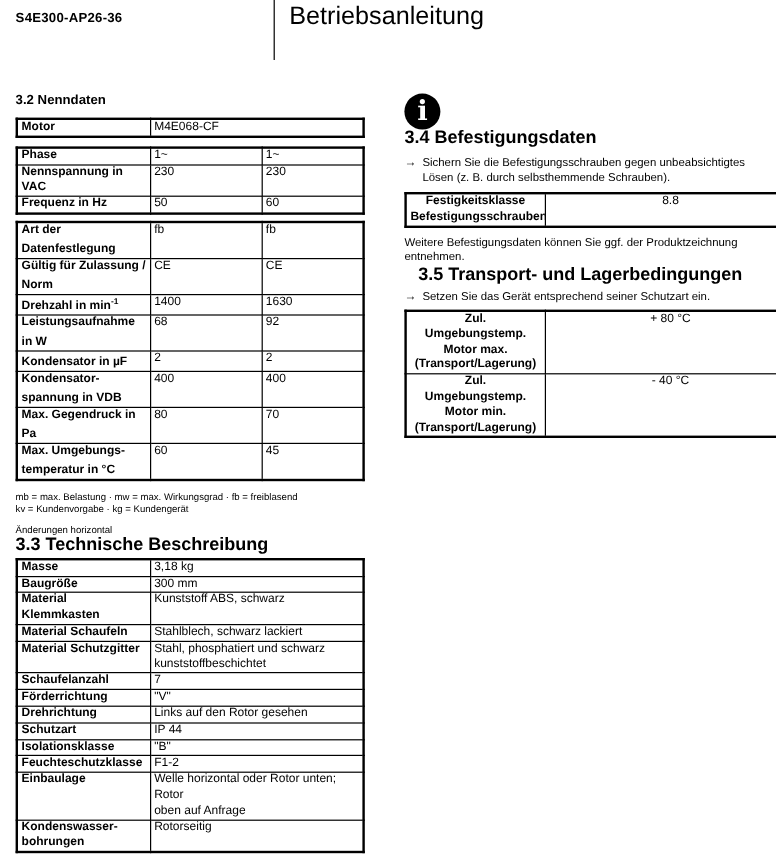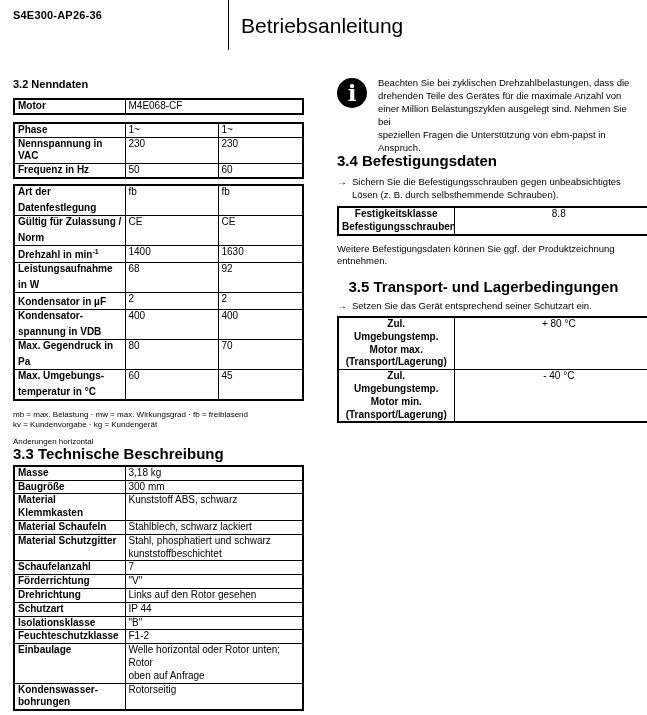--- a/index.html
+++ b/index.html
@@ -3,21 +3,21 @@
 <meta charset="utf-8">
 <style>
   html, body { margin:0; padding:0; }
   body {
     width:647px; height:715px; position:relative; overflow:hidden;
     background:#ffffff; color:#000;
     font-family:"Liberation Sans", sans-serif;
   }
   .part-number { position:absolute; left:13px; top:9px; font-size:11px; font-weight:bold; letter-spacing:.2px; }
   .header-vrule { position:absolute; left:228px; top:0; width:1px; height:50px; background:#000; }
-  .doc-title { position:absolute; left:241px; top:14px; margin:0; font-size:21px; font-weight:normal; }
+  .doc-title { position:absolute; left:241px; top:2px; margin:0; font-size:21px; font-weight:normal; }
 
   .col-left  { position:absolute; left:13px;  top:74px; width:291px; }
   .col-right { position:absolute; left:337px; top:74px; width:293px; }
 
   h2.sec    { font-size:11px;   font-weight:bold; margin:4px 0 7px 0; line-height:13px; }
   h3.sec-lg { font-size:15px; font-weight:bold; margin:0; line-height:14px; }
 
   table.tbl { border-collapse:collapse; table-layout:fixed; width:291px; border:2px solid #000; }
   .col-right table.tbl { width:328px;text-align:center; }
   table.tbl td {
@@ -42,21 +42,21 @@
     color:#fff; font-family:"DejaVu Serif", serif; font-weight:bold;
     font-size:23px; line-height:29px; text-align:center;
   }
   .info-text { margin-left:11px; font-size:9.5px; line-height:13px; white-space:pre-line; }
 
   .h34 { margin-top:12px; } .h35 { margin-top:9px;text-align:center; }
   .bullet { display:flex; font-size:9.5px; line-height:12.5px; }
   .bullet-1 { margin:8px 0 5px 0; } .bullet-2 { margin:6px 0 4px 0; }
   .bullet .arrow { flex:0 0 15px; font-weight:bold; font-size:10px; }
   .bullet .btext { white-space:pre-line; }
-  .note { font-size:9.5px; line-height:12.5px; white-space:pre-line; margin:7px 0 12px 0; }
+  .note { font-size:9.5px; line-height:12.5px; white-space:pre-line; margin:7px 0 0 0; }
   .tbl-34 { margin-top:0; }
 </style>
 </head>
 <body>
 
 <div class="part-number">S4E300-AP26-36</div>
 <div class="header-vrule"></div>
 <h1 class="doc-title">Betriebsanleitung</h1>
 
 <div class="col-left">
@@ -249,24 +249,20 @@
 
       </tbody>
   </table>
 
 </div>
 
 <div class="col-right">
 
   <div class="info">
     <div class="info-icon">i</div>
-    <div class="info-text">Beachten Sie bei zyklischen Drehzahlbelastungen, dass die
-drehenden Teile des Gerätes für die maximale Anzahl von
-einer Million Belastungszyklen ausgelegt sind. Nehmen Sie bei
-speziellen Fragen die Unterstützung von ebm-papst in Anspruch.</div>
   </div>
 
   <h3 class="sec-lg h34">3.4 Befestigungsdaten</h3>
 
   <div class="bullet bullet-1">
     <span class="arrow">→</span>
     <span class="btext">Sichern Sie die Befestigungsschrauben gegen unbeabsichtigtes
 Lösen (z. B. durch selbsthemmende Schrauben).</span>
   </div>
 

